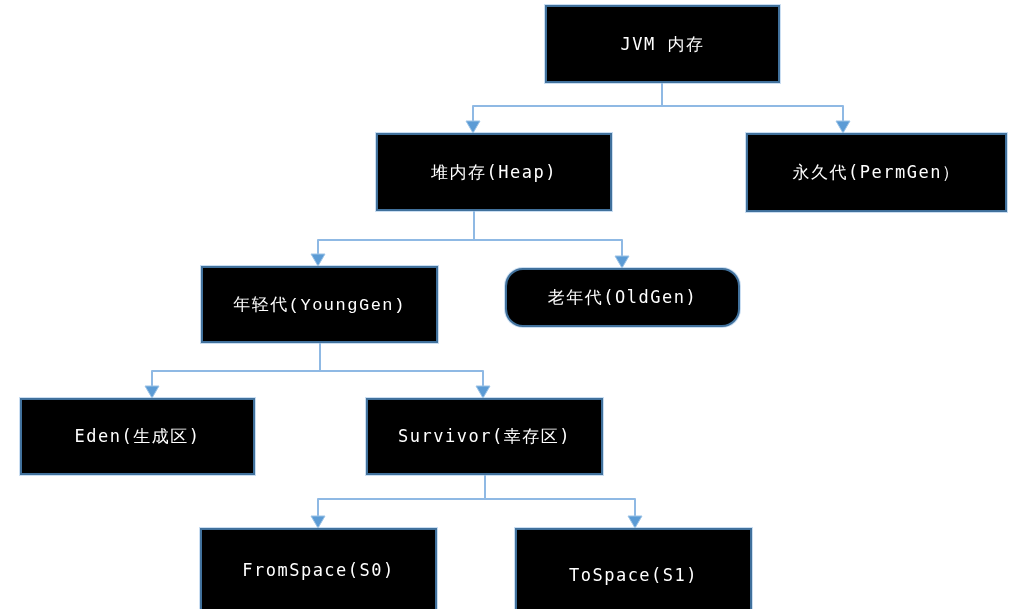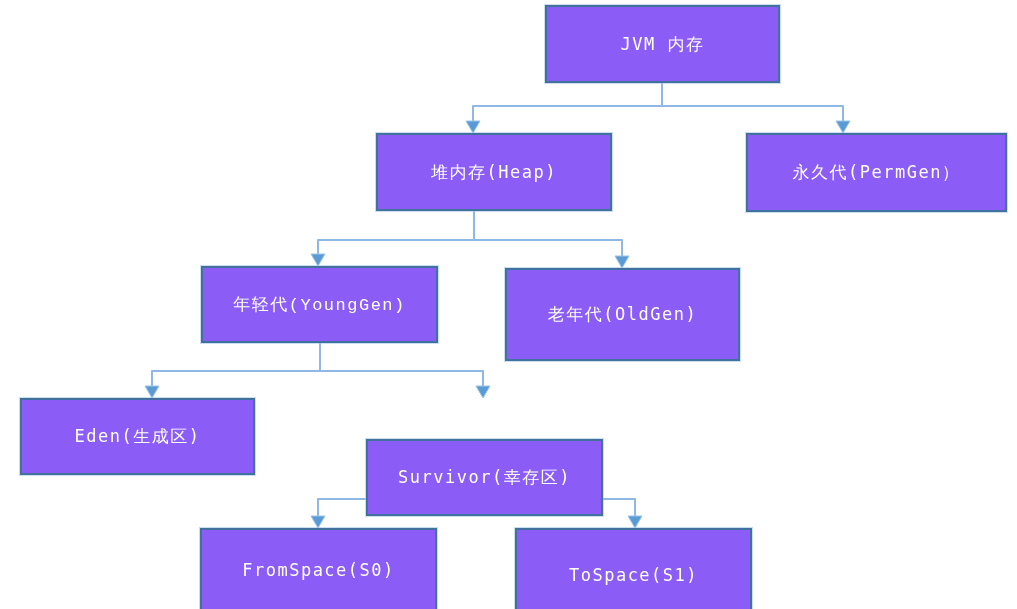--- a/index.html
+++ b/index.html
@@ -18,39 +18,39 @@
   .connectors {
     position: absolute;
     left: 0;
     top: 0;
     width: 1017px;
     height: 609px;
   }
   .node {
     position: absolute;
     box-sizing: border-box;
-    background: #8b5cf6;
+    background: #000000;
     border: 2px solid #41719c;
     color: #ffffff;
     display: flex;
     align-items: center;
     justify-content: center;
     text-align: center;
     font-size: 17px;
     letter-spacing: 1.5px;
     white-space: nowrap;
     box-shadow: 0 0 0 1px rgba(158,195,232,0.55);
   }
   .node-jvm       { left: 545px; top: 5px;   width: 235px; height: 78px; }
   .node-heap      { left: 356px; top: 133px; width: 236px; height: 78px; margin-left: 20px; }
   .node-permgen   { left: 746px; top: 133px; width: 261px; height: 79px; }
   .node-younggen  { left: 201px; top: 266px; width: 237px; height: 77px; font-family: Liberation Mono, monospace; }
-  .node-oldgen    { left: 505px; top: 268px; width: 235px; height: 93px; }
+  .node-oldgen    { left: 505px; top: 268px; width: 235px; height: 59px; border-radius: 18px; }
   .node-eden      { left: 20px;  top: 398px; width: 235px; height: 77px; }
-  .node-survivor  { left: 366px; top: 398px; width: 237px; height: 77px; margin-top: 41px; }
+  .node-survivor  { left: 366px; top: 398px; width: 237px; height: 77px; }
   .node-fromspace { left: 200px; top: 528px; width: 237px; height: 83px; }
   .node-tospace   { left: 515px; top: 528px; width: 237px; height: 94px; }
   .edge {
     fill: none;
     stroke: #8fb9e4;
     stroke-width: 2;
     stroke-linejoin: round;
   }
   .arrowhead {
     fill: #5b9bd5;

